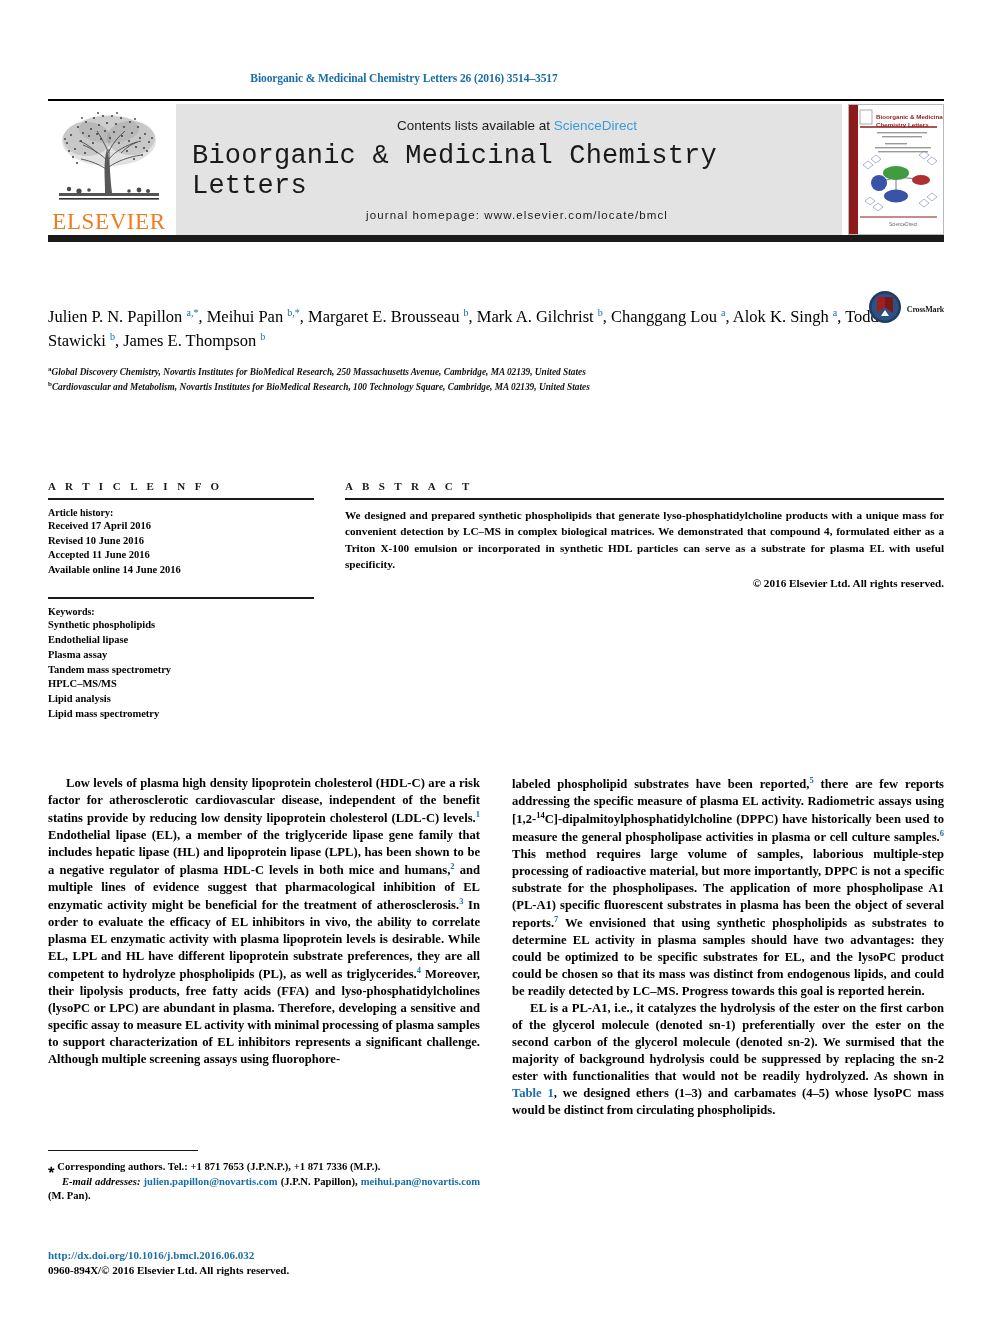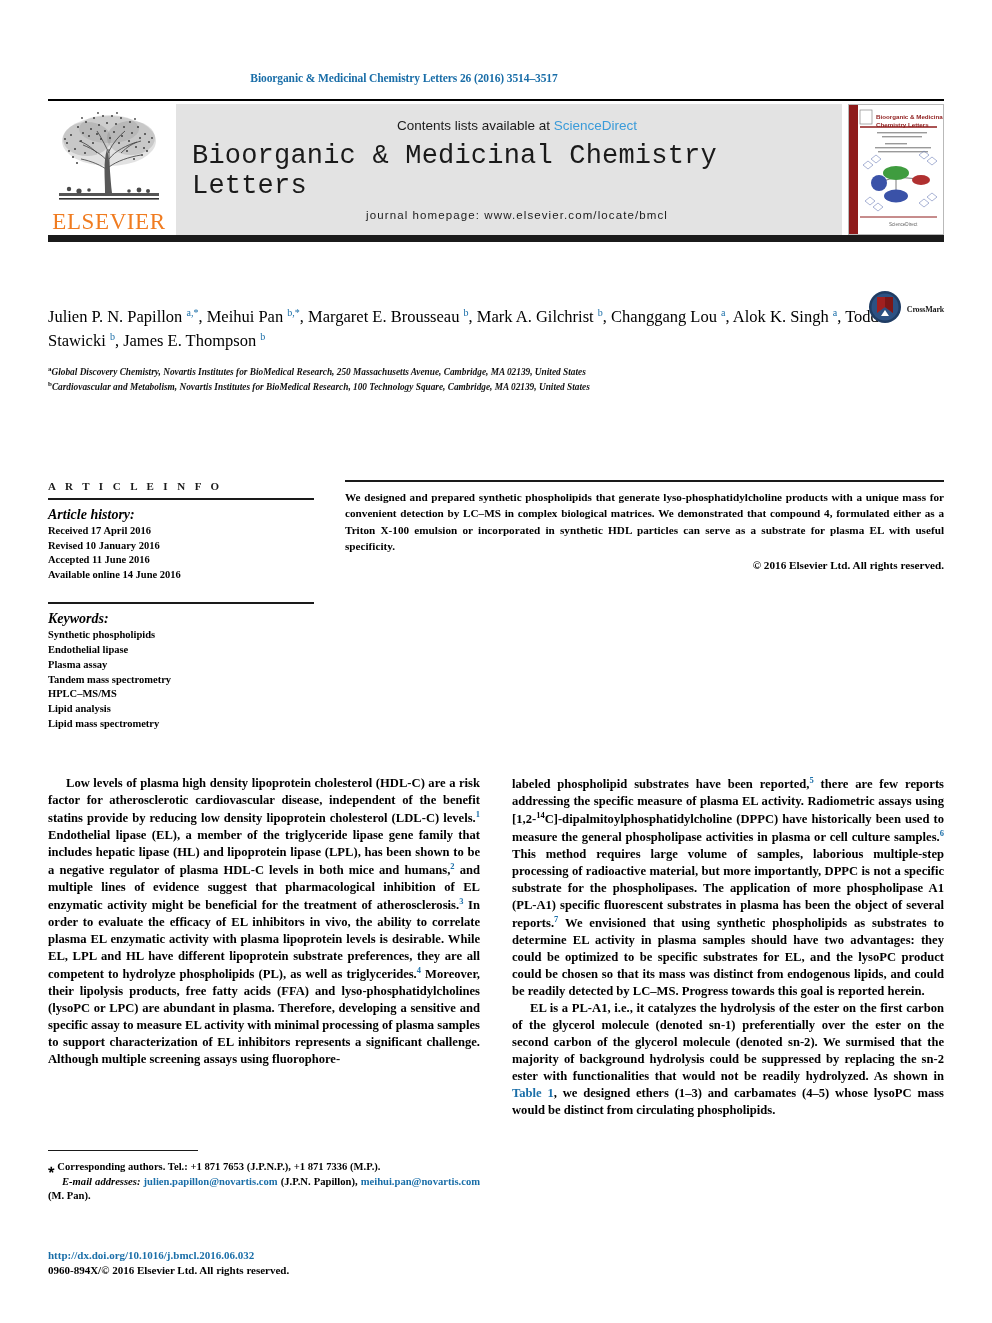--- a/index.html
+++ b/index.html
@@ -160,22 +160,21 @@
   .sec-head {
     font-size: 11px;
     font-weight: bold;
     letter-spacing: 3.4px;
     color: #1a1a1a;
     margin-bottom: 6px;
   }
   .hr-thin { height: 1.6px; background: #1a1a1a; margin-bottom: 7px; }
 
   .info-sub {
-    font-size: 14px;
-    font-style: italic;
+    font-size: 10px;
     font-weight: bold;
     margin-bottom: 1px;
   }
   .info-line {
     font-size: 10.5px;
     line-height: 1.42;
     font-weight: bold;
   }
   .info-gap { height: 19px; }
 
@@ -422,40 +421,41 @@
     </div>
   </div>
 
   <div class="info-abstract">
 
     <div class="col-info">
       <div class="sec-head">A R T I C L E   I N F O</div>
       <div class="hr-thin"></div>
       <div class="info-sub">Article history:</div>
       <div class="info-line">Received 17 April 2016</div>
-      <div class="info-line">Revised 10 January 2016</div>
+      <div class="info-line">Revised 10 June 2016</div>
       <div class="info-line">Accepted 11 June 2016</div>
       <div class="info-line">Available online 14 June 2016</div>
       <div class="info-gap"></div>
       <div class="hr-thin"></div>
       <div class="info-sub">Keywords:</div>
       <div>
           <div class="info-line">Synthetic phospholipids</div>
           <div class="info-line">Endothelial lipase</div>
           <div class="info-line">Plasma assay</div>
           <div class="info-line">Tandem mass spectrometry</div>
           <div class="info-line">HPLC–MS/MS</div>
           <div class="info-line">Lipid analysis</div>
           <div class="info-line">Lipid mass spectrometry</div>
         </div>
     </div>
 
     <div class="col-gap"></div>
 
     <div class="col-abs">
+      <div class="sec-head">A B S T R A C T</div>
       <div class="hr-thin"></div>
       <div class="abs-text">We designed and prepared synthetic phospholipids that generate lyso-phosphatidylcholine products with a unique mass for convenient detection by LC–MS in complex biological matrices. We demonstrated that compound 4, formulated either as a Triton X-100 emulsion or incorporated in synthetic HDL particles can serve as a substrate for plasma EL with useful specificity.</div>
       <div class="abs-copy">© 2016 Elsevier Ltd. All rights reserved.</div>
     </div>
   </div>
 
   <div class="body-cols">
     <div class="bcol">
       <p class="indent">Low levels of plasma high density lipoprotein cholesterol (HDL-C) are a risk factor for atherosclerotic cardiovascular disease, independent of the benefit statins provide by reducing low density lipoprotein cholesterol (LDL-C) levels.<sup>1</sup> Endothelial lipase (EL), a member of the triglyceride lipase gene family that includes hepatic lipase (HL) and lipoprotein lipase (LPL), has been shown to be a negative regulator of plasma HDL-C levels in both mice and humans,<sup>2</sup> and multiple lines of evidence suggest that pharmacological inhibition of EL enzymatic activity might be beneficial for the treatment of atherosclerosis.<sup>3</sup> In order to evaluate the efficacy of EL inhibitors in vivo, the ability to correlate plasma EL enzymatic activity with plasma lipoprotein levels is desirable. While EL, LPL and HL have different lipoprotein substrate preferences, they are all competent to hydrolyze phospholipids (PL), as well as triglycerides.<sup>4</sup> Moreover, their lipolysis products, free fatty acids (FFA) and lyso-phosphatidylcholines (lysoPC or LPC) are abundant in plasma. Therefore, developing a sensitive and specific assay to measure EL activity with minimal processing of plasma samples to support characterization of EL inhibitors represents a significant challenge. Although multiple screening assays using fluorophore-</p>
     </div>

